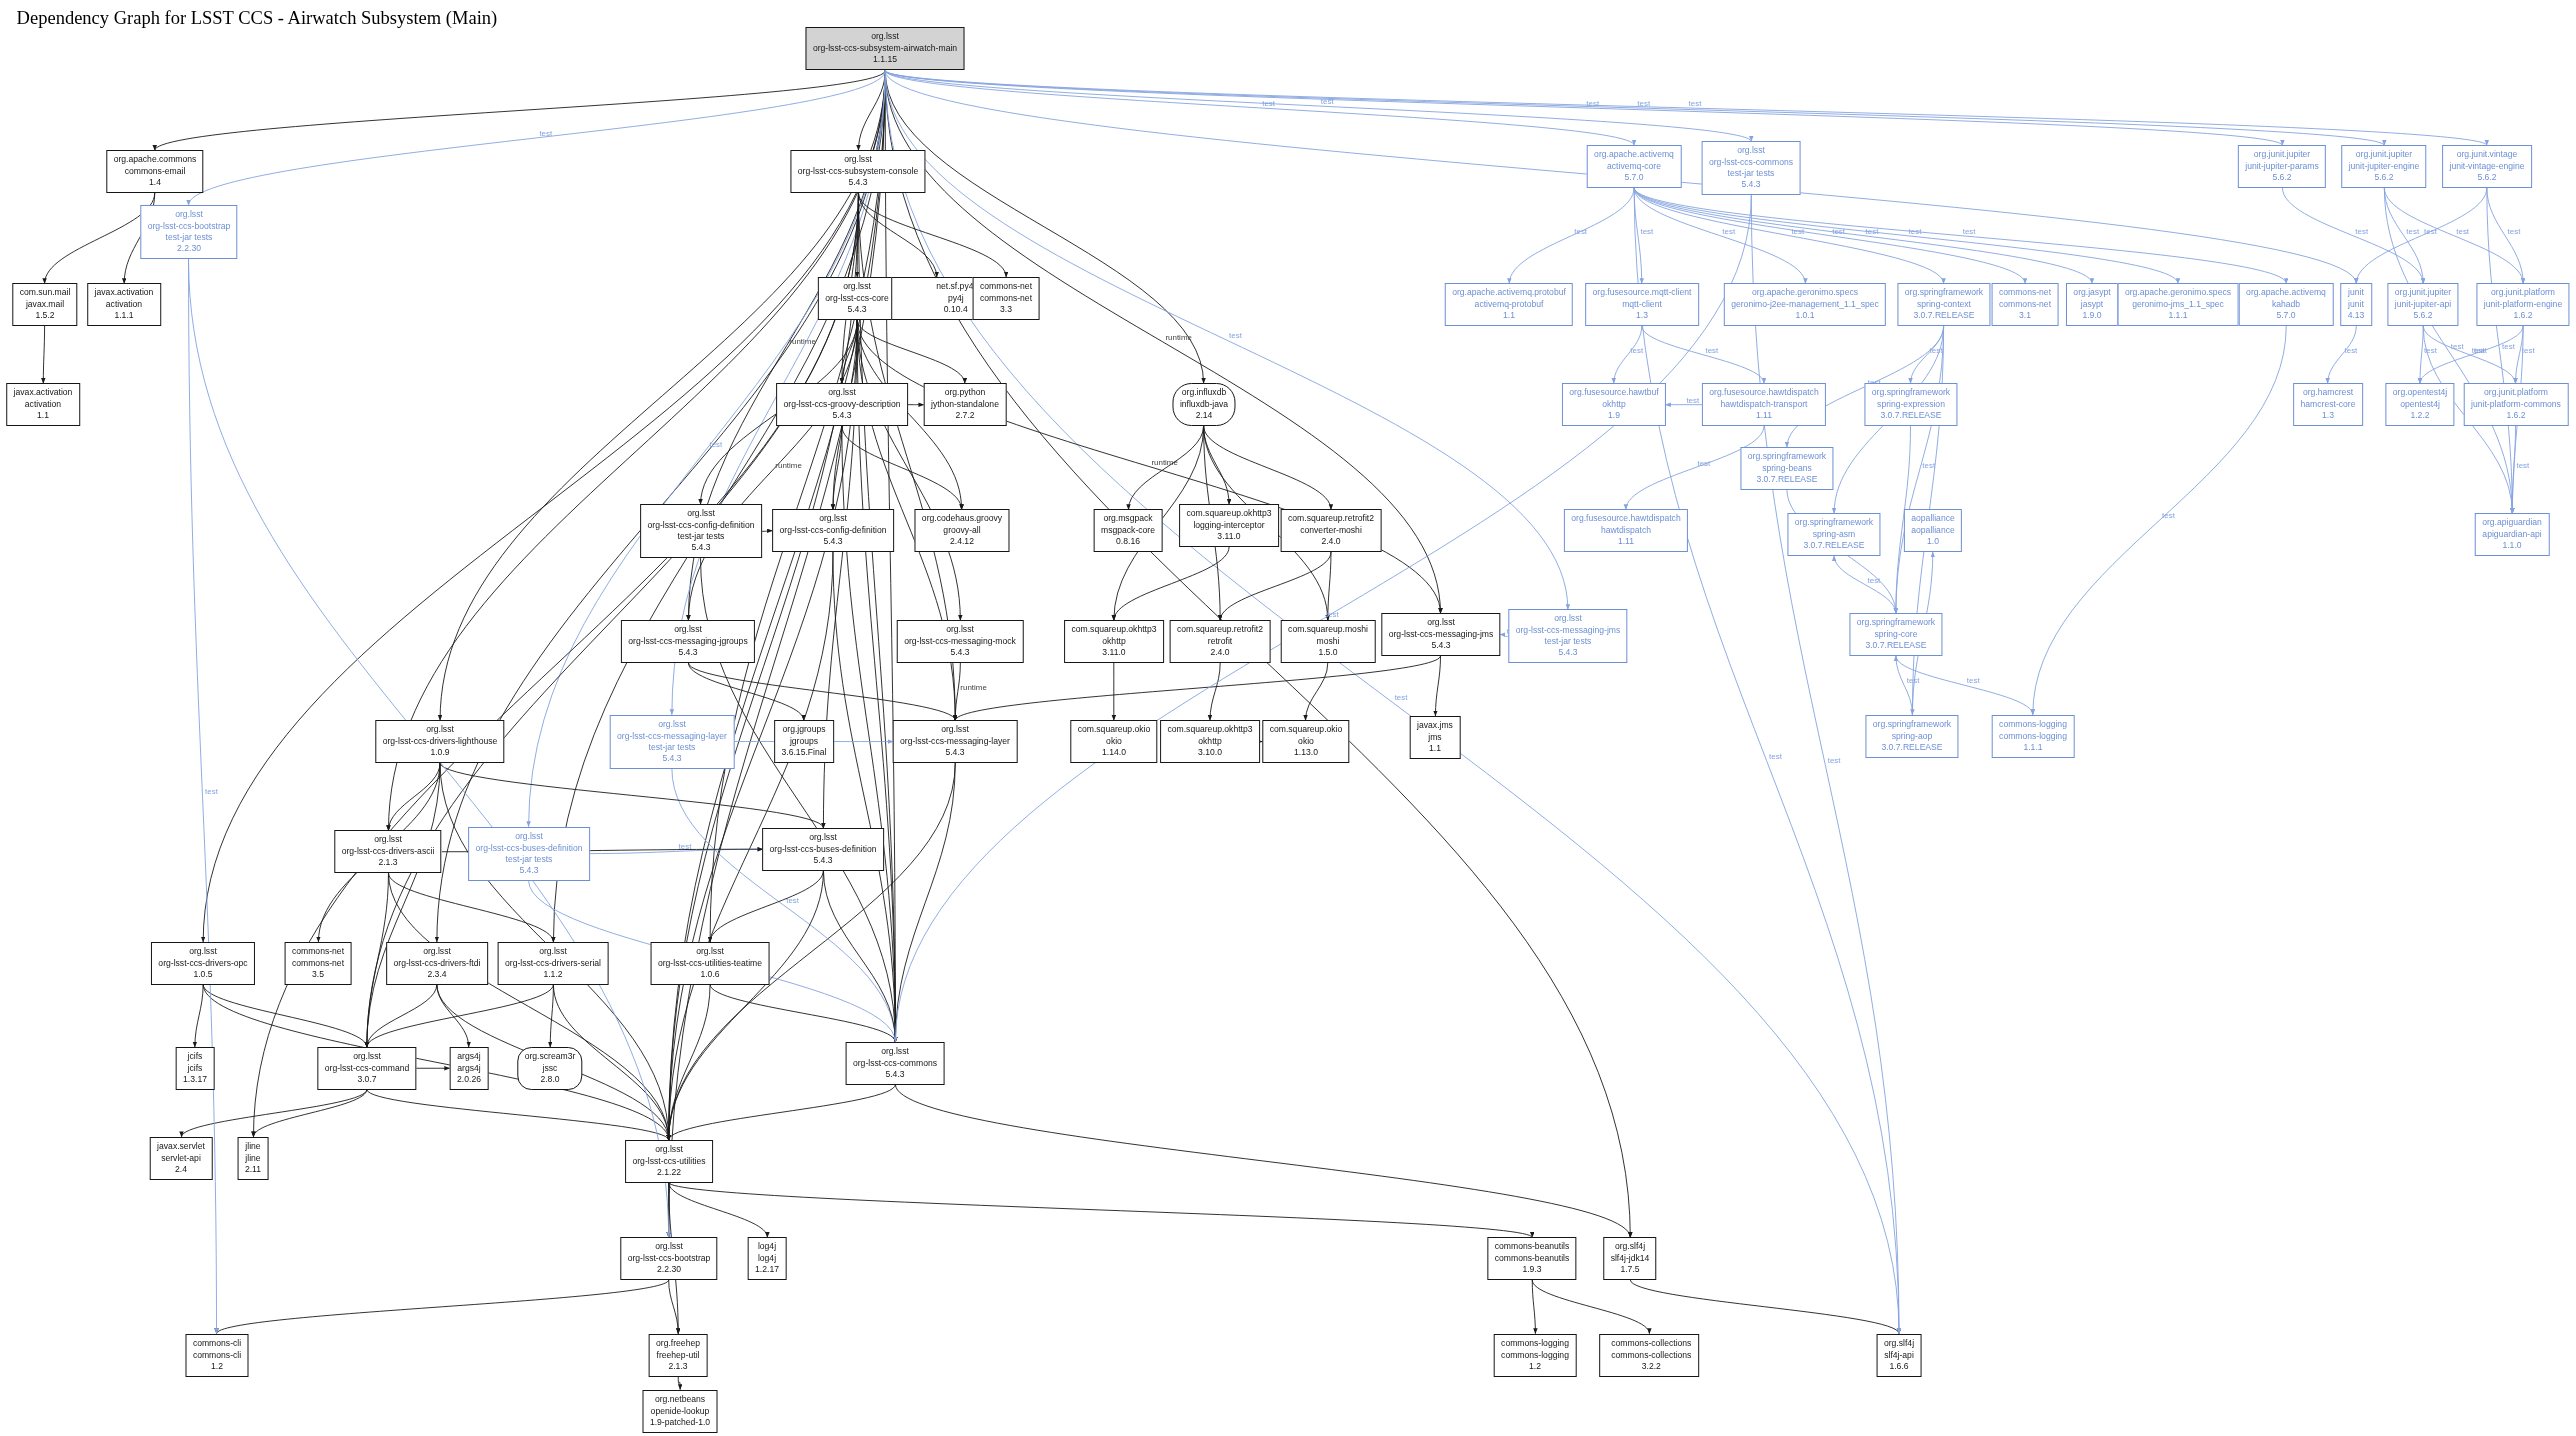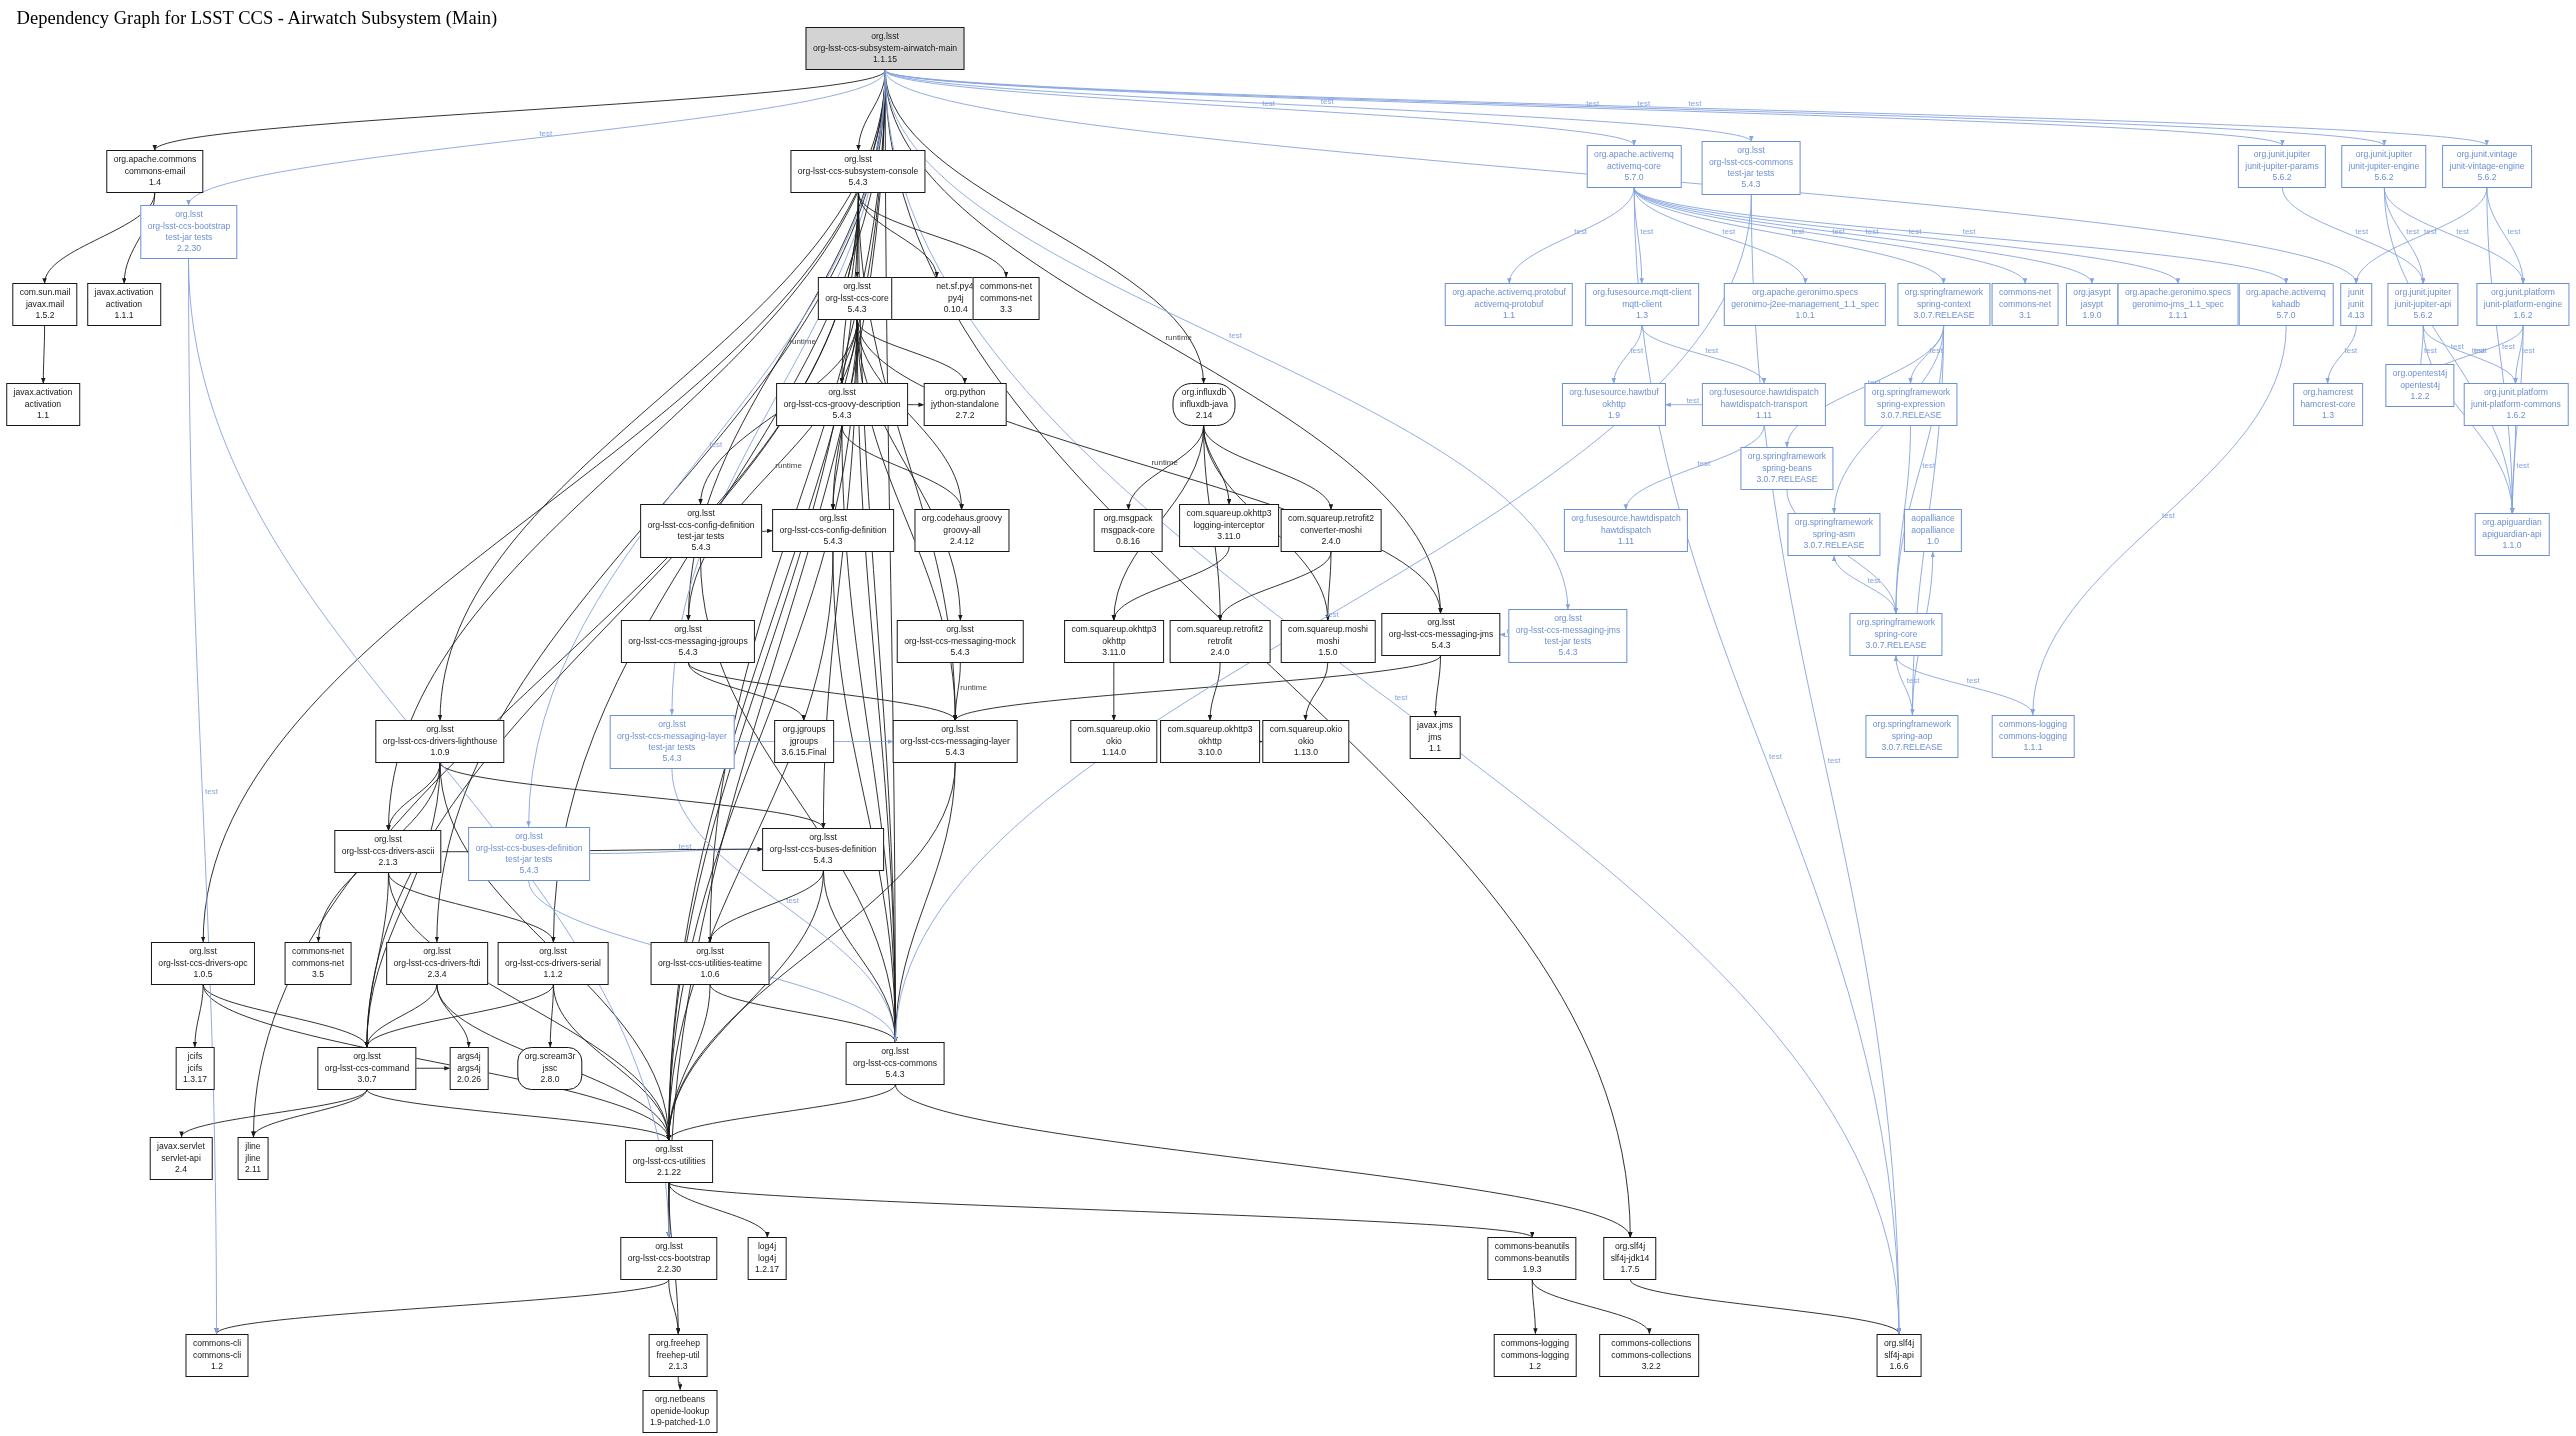--- a/index.html
+++ b/index.html
@@ -670,21 +670,21 @@
       <div class="node test" style="left: 1911px; top: 383px;">
         <div>org.springframework</div>
         <div>spring-expression</div>
         <div>3.0.7.RELEASE</div>
       </div>
       <div class="node test" style="left: 2328px; top: 383px;">
         <div>org.hamcrest</div>
         <div>hamcrest-core</div>
         <div>1.3</div>
       </div>
-      <div class="node test" style="left: 2420px; top: 364px;">
+      <div class="node test" style="left: 2420px; top: 383px;">
         <div>org.opentest4j</div>
         <div>opentest4j</div>
         <div>1.2.2</div>
       </div>
       <div class="node test" style="left: 2516px; top: 383px;">
         <div>org.junit.platform</div>
         <div>junit-platform-commons</div>
         <div>1.6.2</div>
       </div>
       <div class="node test" style="left: 1787px; top: 447px;">

